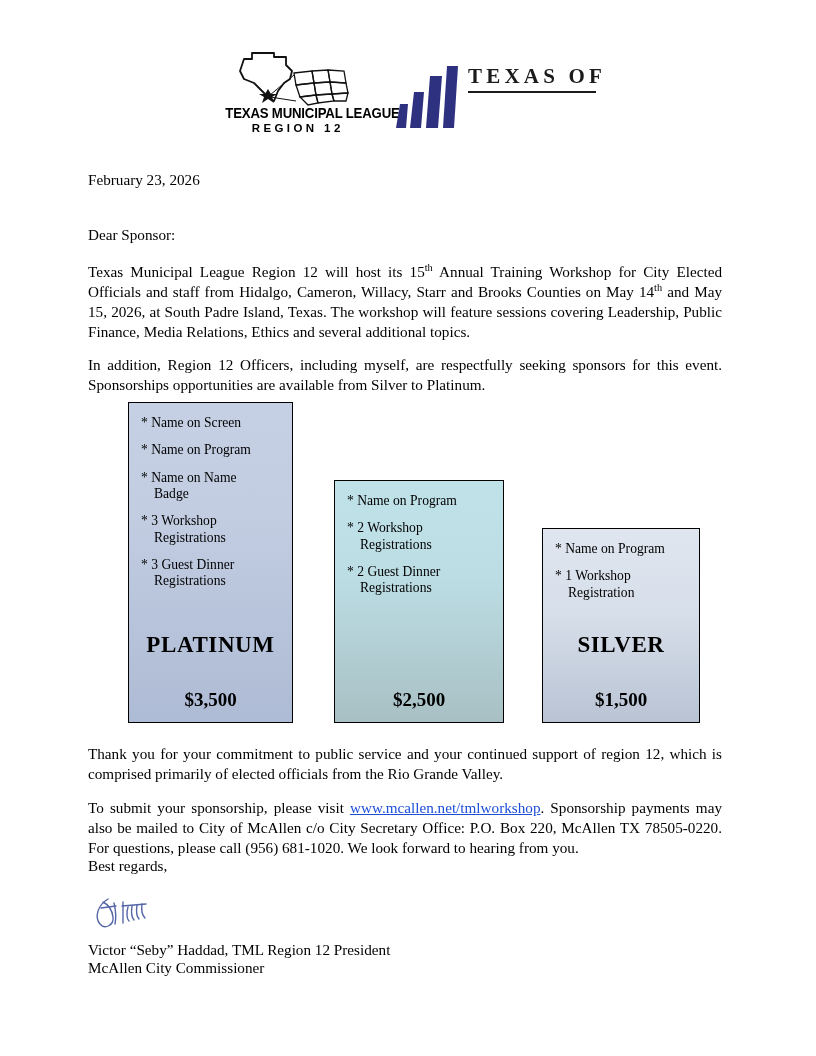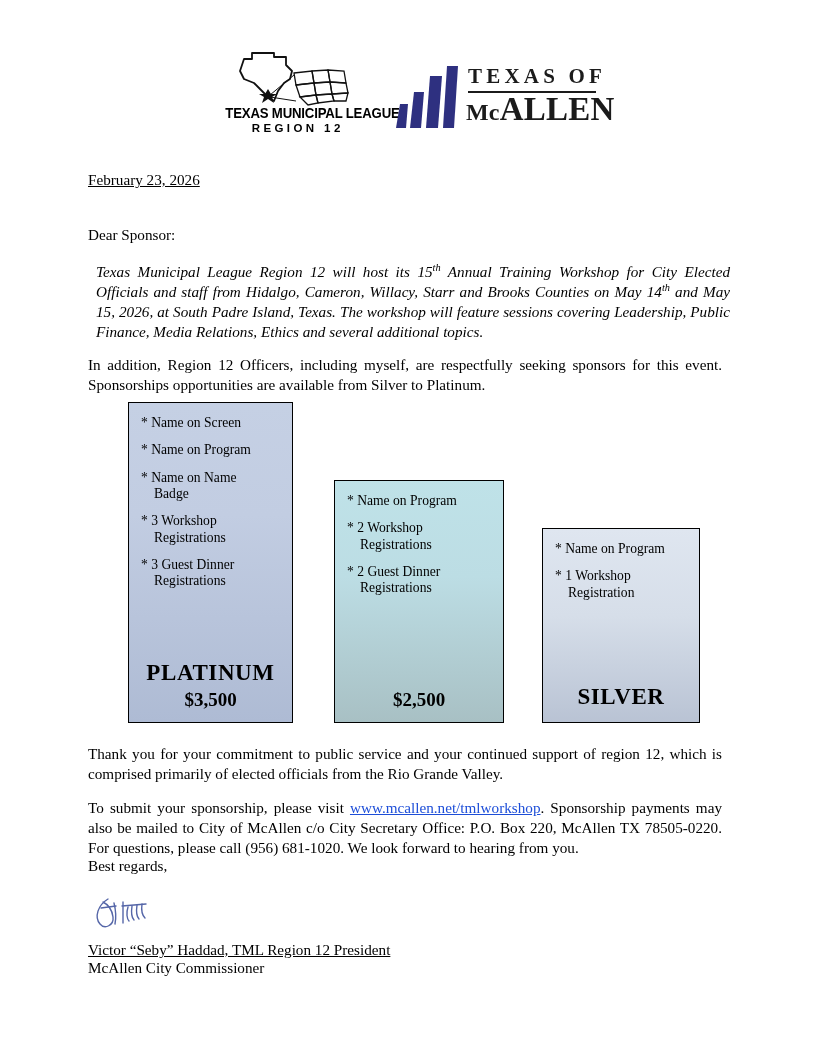--- a/index.html
+++ b/index.html
@@ -123,28 +123,28 @@
   }
   .para {
     font-size: 15.2px;
     line-height: 1.32;
     text-align: justify;
     margin: 0;
   }
   .para.nojust { text-align: left; }
   sup { font-size: 0.68em; vertical-align: super; line-height: 0; }
 
-  .date      { position: absolute; top: 170px;  left: 0; text-decoration: underline; }
+  .date      { position: absolute; top: 170px;  left: 0; }
   .salut     { position: absolute; top: 225px;  left: 0; font-family: Liberation Serif, serif; }
-  .p-intro   { position: absolute; top: 262px;  left: 8px; width: 634px; font-style: italic; }
+  .p-intro   { position: absolute; top: 262px;  left: 0; width: 634px; }
   .p-second  { position: absolute; top: 355px;  left: 0; width: 634px; }
   .p-thanks  { position: absolute; top: 744px;  left: 0; width: 634px; }
   .p-submit  { position: absolute; top: 798px;  left: 0; width: 634px; }
   .p-regards { position: absolute; top: 856px;  left: 0; }
-  .p-sig1    { position: absolute; top: 940px;  left: 0; text-decoration: underline; }
+  .p-sig1    { position: absolute; top: 940px;  left: 0; }
   .p-sig2    { position: absolute; top: 958px;  left: 0; }
 
   a.weblink {
     color: #1d4ed8;
     text-decoration: underline;
   }
 
   .signature {
     position: absolute;
     top: 893px;
@@ -184,20 +184,21 @@
   .tier .tier-name {
     font-size: 23px;
     font-weight: bold;
     letter-spacing: 0.6px;
     line-height: 1.26;
   }
   .tier .tier-price {
     font-size: 19px;
     font-weight: bold;
     line-height: 1.26;
+    margin-top: 28px;
   }
 
   #tier-platinum {
     left: 128px;
     top: 402px;
     width: 165px;
     height: 321px;
     background: linear-gradient(to bottom, #c5d0e4 0%, #c2cde2 35%, #aebbd4 100%);
   }
   #tier-gold {
@@ -252,21 +253,20 @@
     <span class="bars">
       <svg viewBox="0 0 66 66" width="66" height="66" xmlns="http://www.w3.org/2000/svg">
         <polygon points="6,40 14,40 12,64 2,64" fill="#2e3080"></polygon>
         <polygon points="20,28 30,28 27,64 16,64" fill="#2e3080"></polygon>
         <polygon points="36,12 48,12 44,64 32,64" fill="#2e3080"></polygon>
         <polygon points="53,2 64,2 60,64 49,64" fill="#2e3080"></polygon>
       </svg>
     </span>
     <span class="cityof">TEXAS OF</span>
     <span class="rule"></span>
-    <span class="mcallen"><span class="sm">Mc</span><span>ALLEN</span></span>
   </div>
 
 </div>
 
 <div class="page">
 
   <p class="para nojust date">February 23, 2026</p>
 
   <p class="para nojust salut">Dear Sponsor:</p>
 
@@ -331,14 +331,15 @@
 </div>
 
 <div class="tier" id="tier-silver">
   <div class="items">
     <div class="item">* Name on Program</div>
     <div class="item">* 1 Workshop
   Registration</div>
   </div>
   <div class="footer">
     <div class="tier-name">SILVER</div>
+    <div class="tier-price">$1,500</div>
   </div>
 </div>
 
 </body></html>

